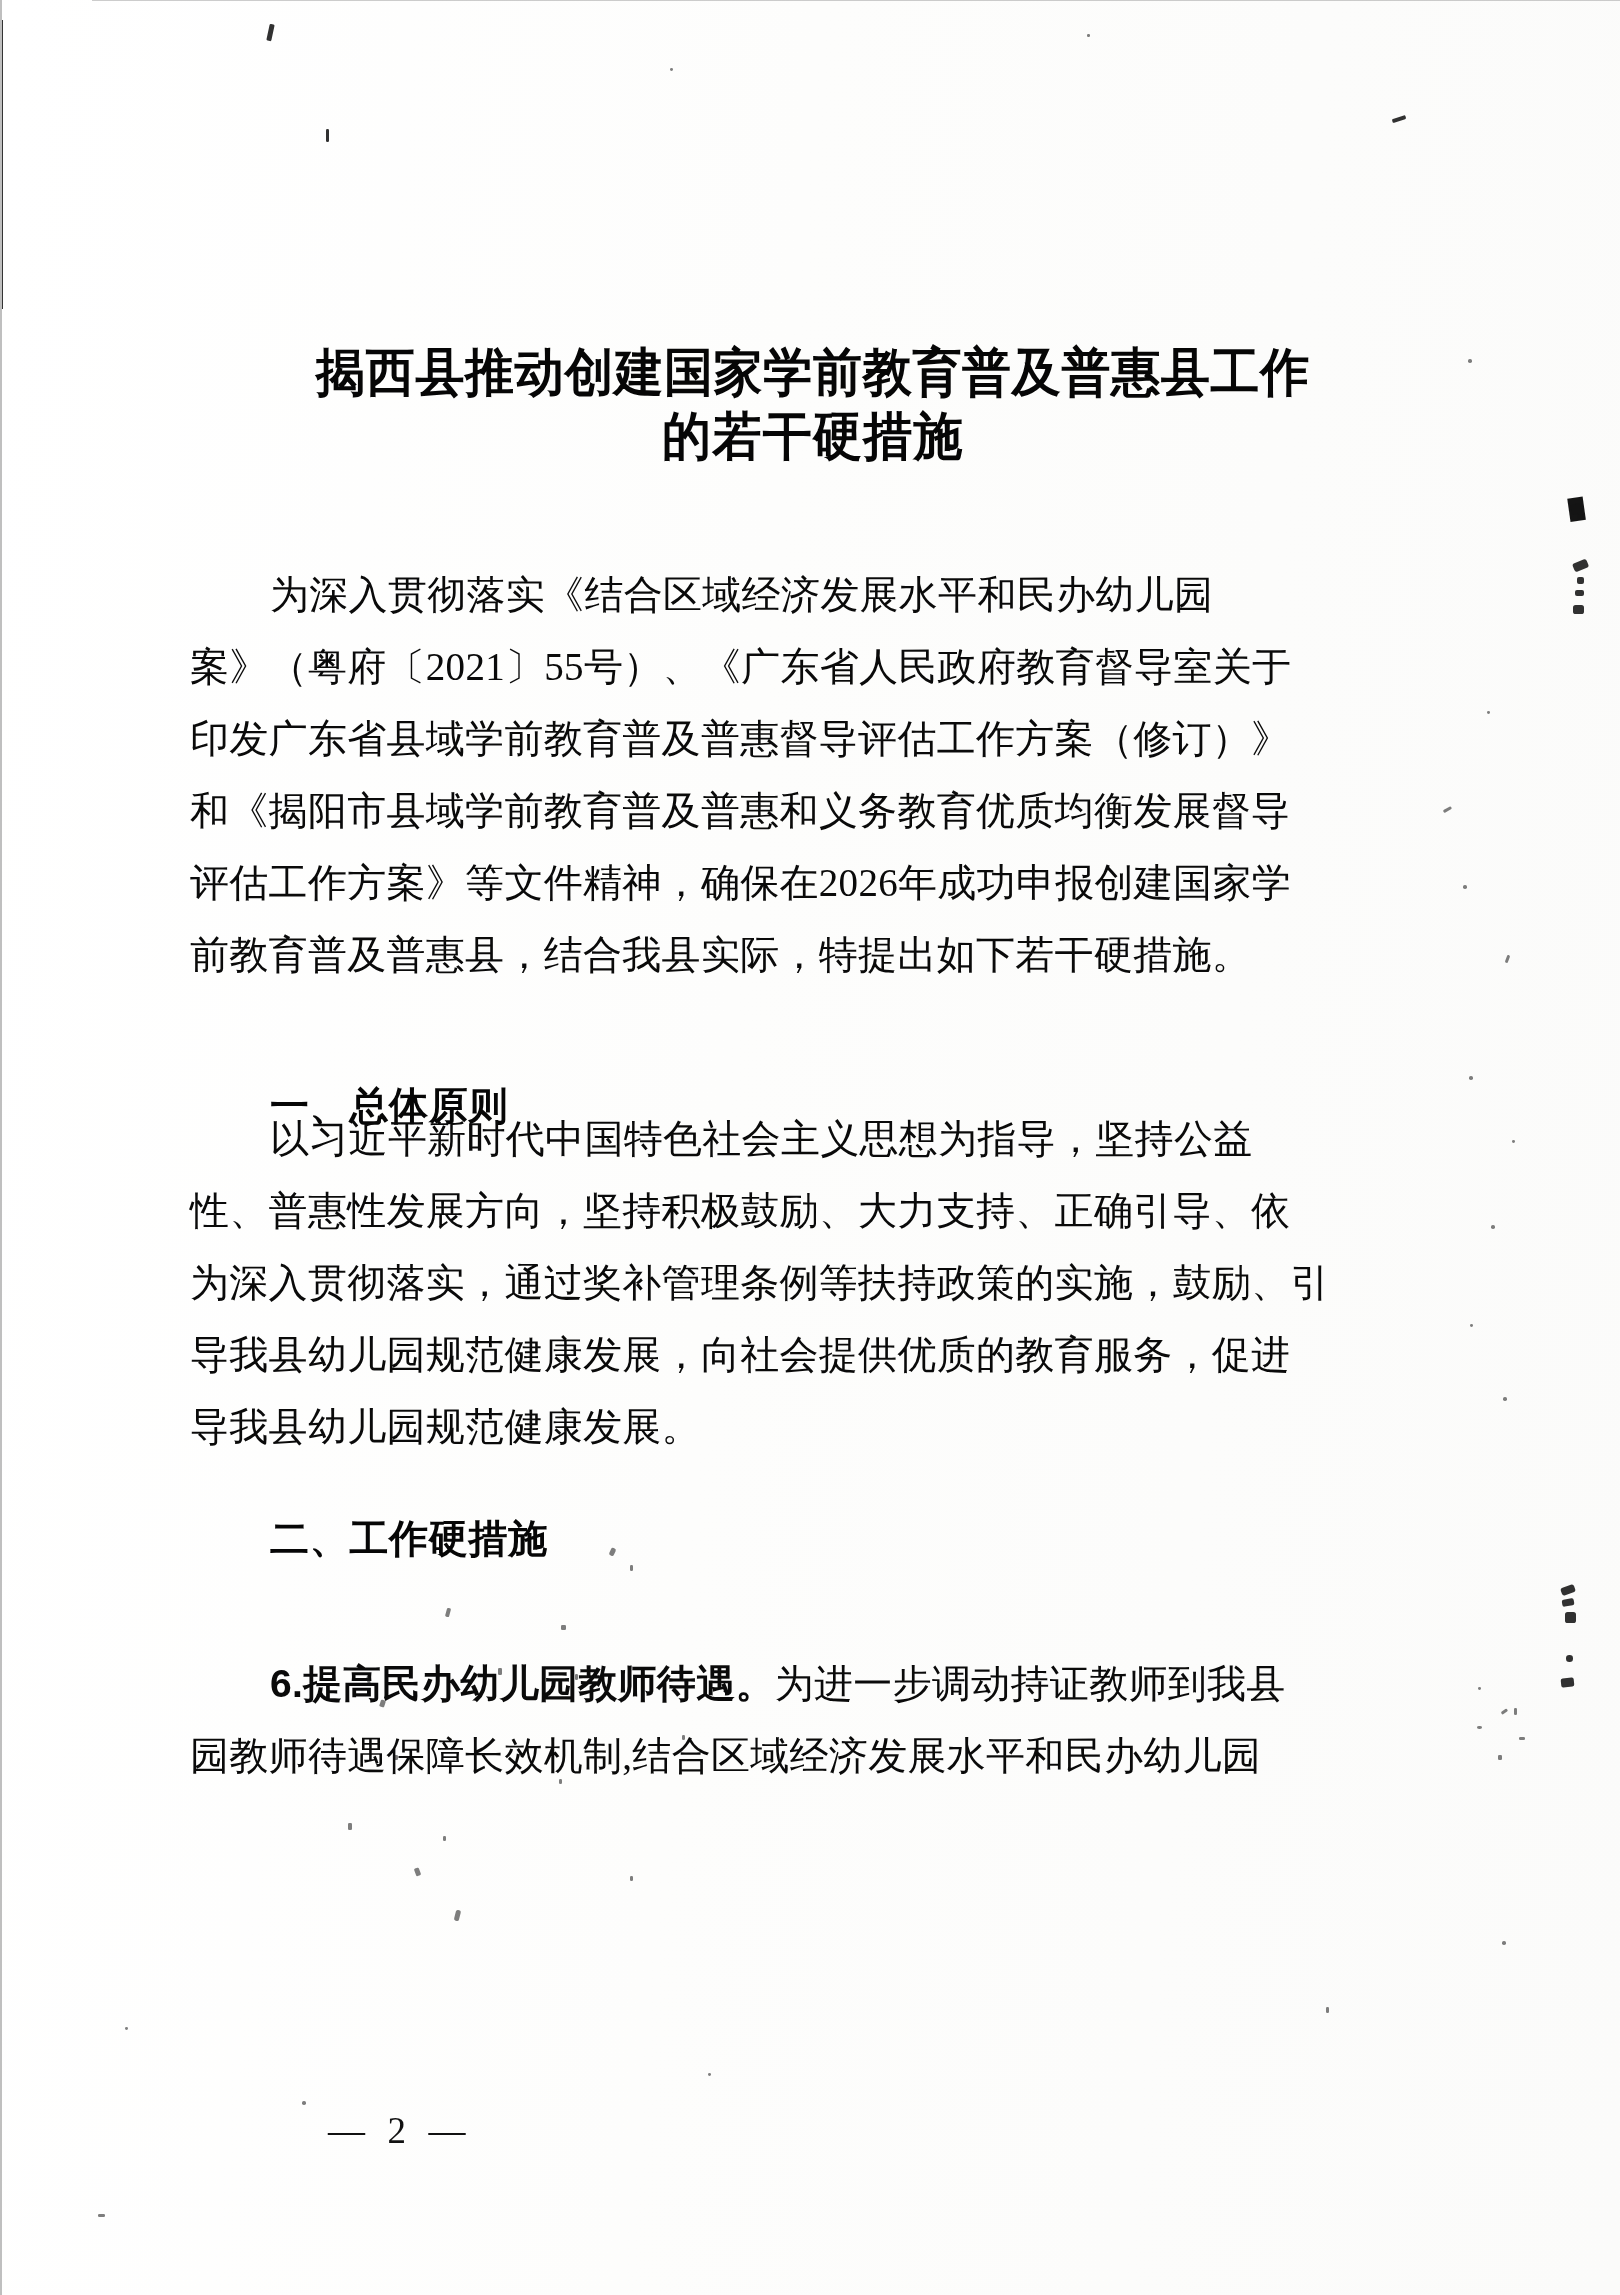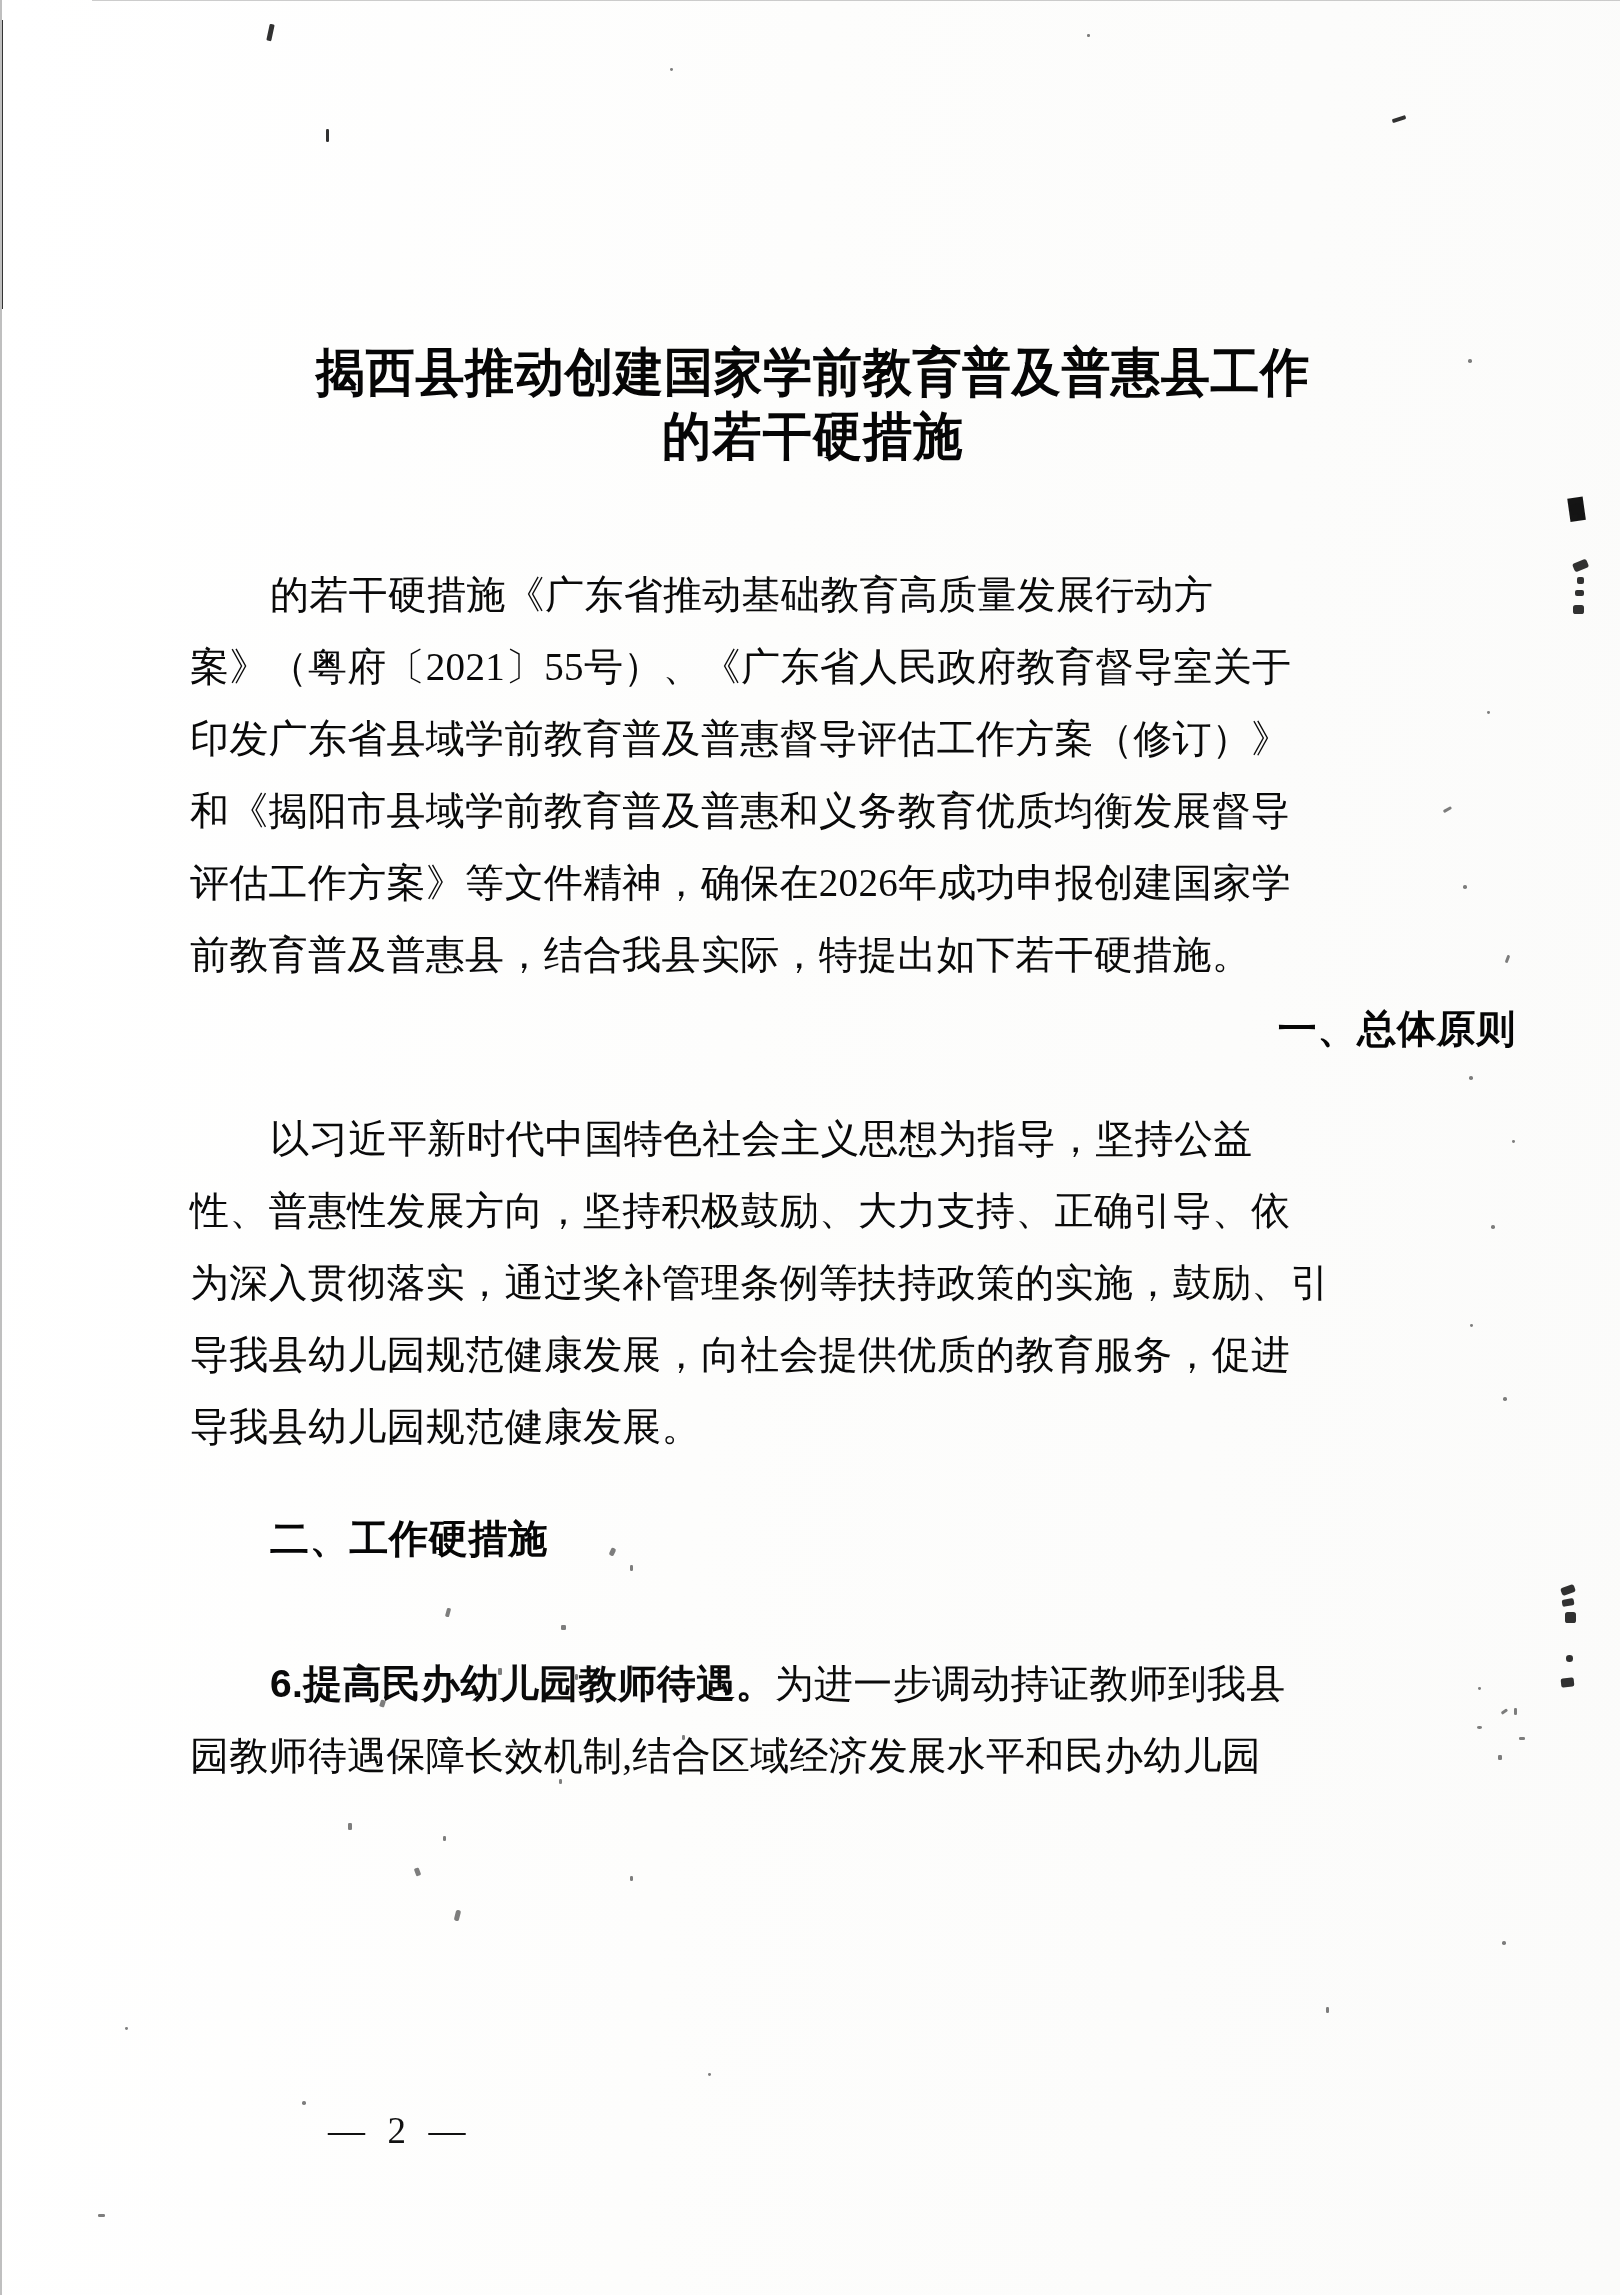--- a/index.html
+++ b/index.html
@@ -166,29 +166,29 @@
   <div id="scan-edge-top"></div>
 
   <div id="content">
 
     <h1 id="doc-title">
       <span class="t-line first">揭西县推动创建国家学前教育普及普惠县工作</span>
       <span class="t-line second">的若干硬措施</span>
     </h1>
 
     <div class="para" style="top:559px;">
-      <span class="ln indent">的若干硬措施《广东省推动基础教育高质量发展行动方</span>
+      <span class="ln indent">为深入贯彻落实《结合区域经济发展水平和民办幼儿园</span>
       <span class="ln">案》（粤府〔2021〕55号）、《广东省人民政府教育督导室关于</span>
       <span class="ln">印发广东省县域学前教育普及普惠督导评估工作方案（修订）》</span>
       <span class="ln">和《揭阳市县域学前教育普及普惠和义务教育优质均衡发展督导</span>
       <span class="ln">评估工作方案》等文件精神，确保在2026年成功申报创建国家学</span>
       <span class="ln">前教育普及普惠县，结合我县实际，特提出如下若干硬措施。</span>
     </div>
 
-    <div class="heading" style="top:993px;text-align:right;">一、总体原则</div>
+    <div class="heading" style="top:1070px;">一、总体原则</div>
 
     <div class="para" style="top:1103px;">
       <span class="ln indent">以习近平新时代中国特色社会主义思想为指导，坚持公益</span>
       <span class="ln">性、普惠性发展方向，坚持积极鼓励、大力支持、正确引导、依</span>
       <span class="ln">为深入贯彻落实，通过奖补管理条例等扶持政策的实施，鼓励、引</span>
       <span class="ln">导我县幼儿园规范健康发展，向社会提供优质的教育服务，促进</span>
       <span class="ln">导我县幼儿园规范健康发展。</span>
     </div>
 
     <div class="heading" style="top:1503px;">二、工作硬措施</div>

